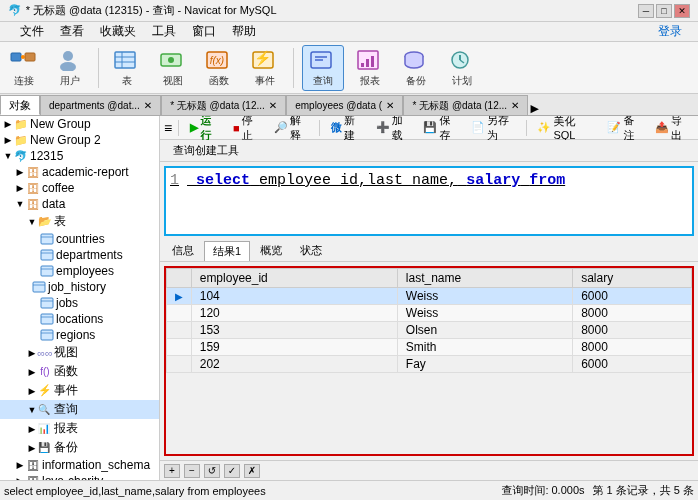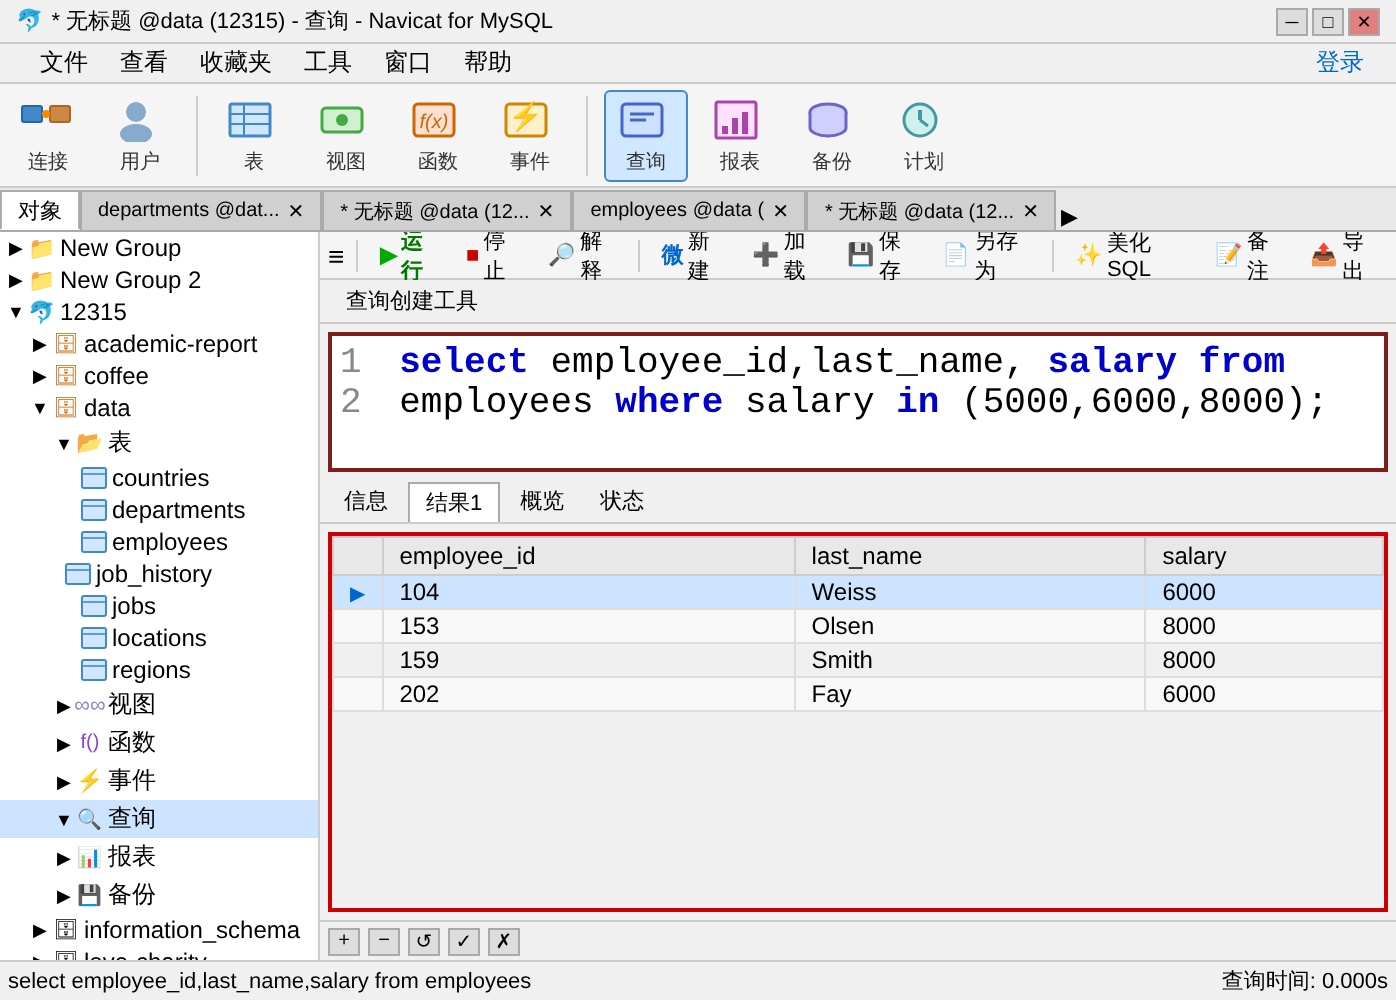--- a/index.html
+++ b/index.html
@@ -48,21 +48,21 @@
     .query-btn { display: flex; align-items: center; gap: 2px; padding: 1px 4px; font-size: 11px; cursor: pointer; border: 1px solid transparent; border-radius: 2px; }
     .run-btn { color: #007700; font-weight: bold; }
     .q-separator { width: 1px; height: 16px; background: #ccc; margin: 0 2px; }
     
     
     .sub-tabs { height: 22px; background: #f0f0f0; display: flex; align-items: center; padding: 0 4px; border-bottom: 1px solid #ccc; gap: 2px; }
     .sub-tab { padding: 2px 8px; font-size: 11px; cursor: pointer; border: 1px solid transparent; border-radius: 2px 2px 0 0; }
     .sub-tab.active { background: #fff; border-color: #aaa; border-bottom-color: #fff; }
     
     
-    .editor-area { background: #fff; border: 2px solid #7f1d1d; margin: 4px; padding: 4px; font-family: 'Courier New', monospace; font-size: 18px; flex: none; height: 70px; overflow: auto; }
+    .editor-area { background: #fff; border: 2px solid #0ea5e9; margin: 4px; padding: 4px; font-family: 'Courier New', monospace; font-size: 15px; flex: none; height: 70px; overflow: auto; text-decoration: underline; }
     .line-num { color: #888; margin-right: 8px; user-select: none; }
     .kw { color: #0000cc; font-weight: bold; }
     .results-toolbar { height: 22px; background: #f0f0f0; display: flex; align-items: center; padding: 0 4px; border-bottom: 1px solid #ccc; gap: 2px; }
     .result-tab { padding: 2px 8px; font-size: 11px; cursor: pointer; }
     .result-tab.active { background: #fff; border: 1px solid #aaa; border-bottom: none; }
     
     
     .result-table-wrapper { border: 2px solid #cc0000; margin: 4px; flex: 1; overflow: auto; }
     .result-table { width: 100%; border-collapse: collapse; font-size: 12px; }
     .result-table th { background: #e8e8e8; border: 1px solid #ccc; padding: 2px 8px; text-align: left; font-weight: normal; position: sticky; top: 0; }
@@ -457,28 +457,20 @@
     </div>
 
     <div class="editor-area">
       <div>
         <span class="line-num">1</span>
         <span class="kw">select</span>
         <span> employee_id,last_name,</span>
         <span class="kw">salary</span>
         <span> </span>
         <span class="kw">from</span>
-      </div>
-      <div>
-        <span class="line-num">2</span>
-        <span>employees </span>
-        <span class="kw">where</span>
-        <span> salary </span>
-        <span class="kw">in</span>
-        <span>(5000,6000,8000);</span>
       </div>
     </div>
 
     <div class="results-toolbar">
       <div class="result-tab">信息</div>
       <div class="result-tab active">结果1</div>
       <div class="result-tab">概览</div>
       <div class="result-tab">状态</div>
     </div>
 
@@ -491,20 +483,26 @@
             <th>last_name</th>
             <th>salary</th>
           </tr>
         </thead>
         <tbody>
           <tr class="selected">
             <td><span class="row-arrow">▶</span></td>
             <td>104</td>
             <td>Weiss</td>
             <td>6000</td>
+          </tr>
+          <tr>
+            <td></td>
+            <td>120</td>
+            <td>Weiss</td>
+            <td>8000</td>
           </tr>
           <tr>
             <td></td>
             <td>153</td>
             <td>Olsen</td>
             <td>8000</td>
           </tr>
           <tr>
             <td></td>
             <td>159</td>
@@ -528,14 +526,15 @@
       <div class="bottom-btn">✓</div>
       <div class="bottom-btn">✗</div>
     </div>
   </div>
 </div>
 
 <div class="status-bar">
   <span>select employee_id,last_name,salary from employees</span>
   <div class="status-right">
     <span>查询时间: 0.000s</span>
+    <span>第 1 条记录，共 5 条</span>
   </div>
 </div>
 
 </body></html>

